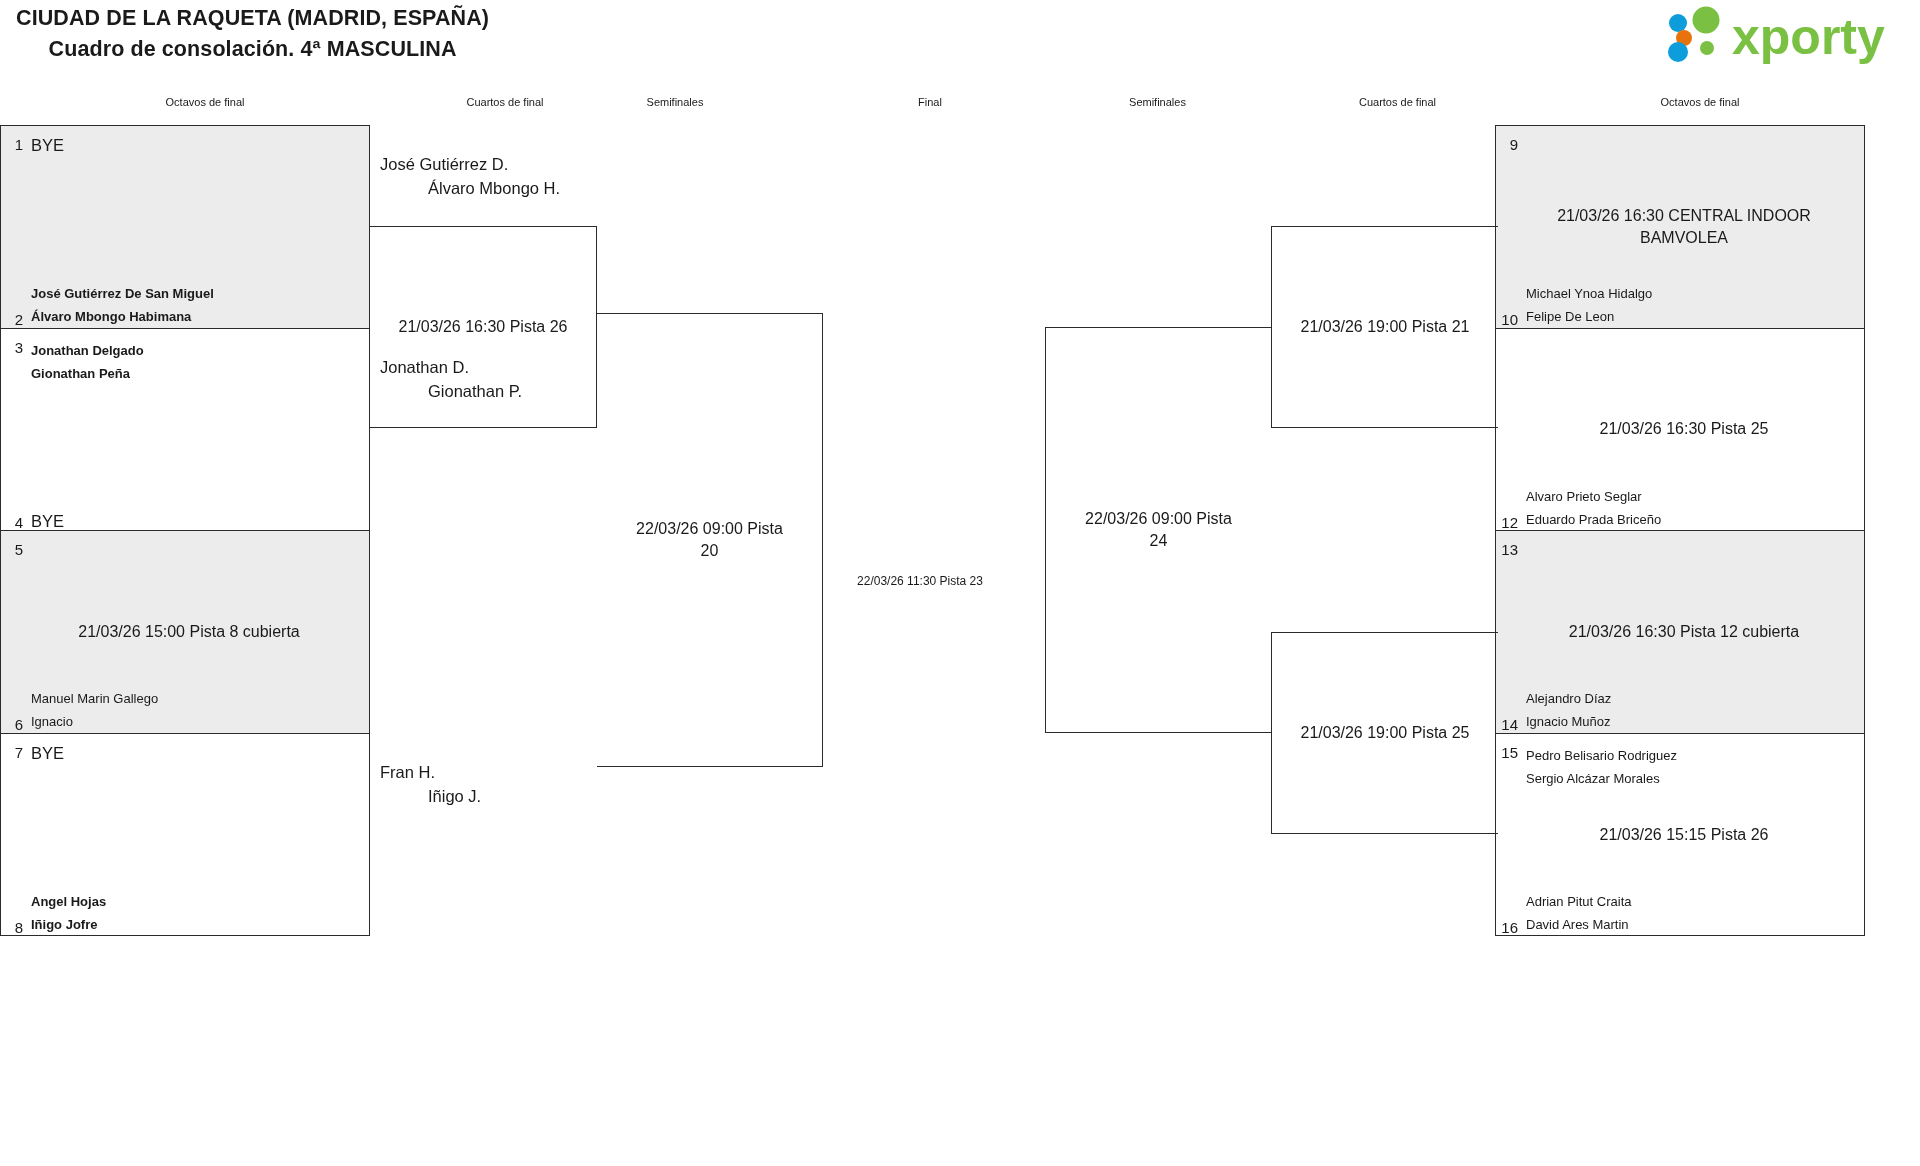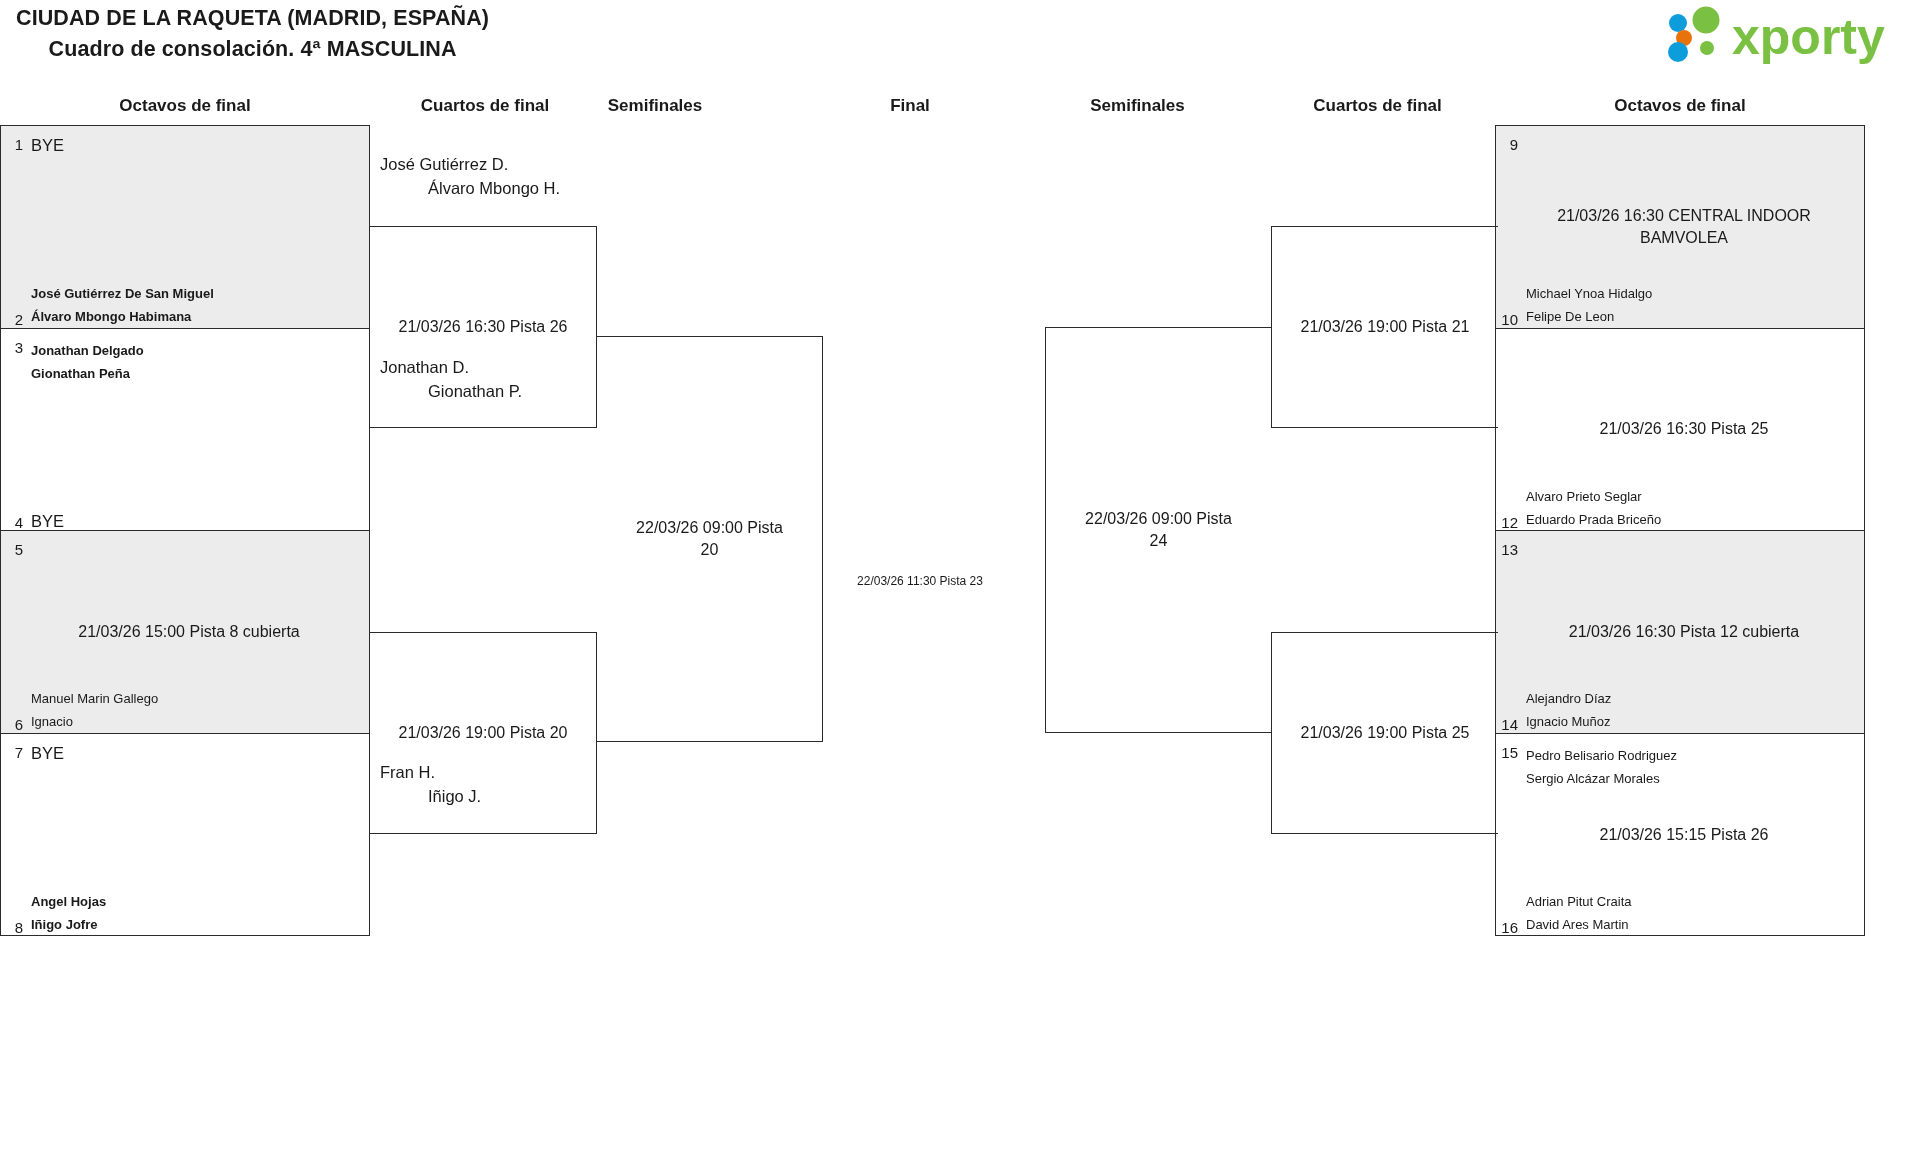--- a/index.html
+++ b/index.html
@@ -15,22 +15,23 @@
   #header{position:absolute;left:0;top:0;width:1920px;height:92px;}
   #title-block{position:absolute;left:16px;top:3px;text-align:center;}
   #title-line1{font-size:21.5px;font-weight:bold;letter-spacing:0.1px;line-height:31px;white-space:nowrap;}
   #title-line2{font-size:21.5px;font-weight:bold;letter-spacing:0.1px;line-height:31px;white-space:nowrap;}
   #logo{position:absolute;right:18px;top:6px;width:240px;height:58px;}
   #logo svg{display:block;}
 
   
   .round-head{
     position:absolute;top:96px;
-    font-size:17px;font-weight:bold;text-align:center;
+    font-size:11px;font-weight:normal;text-align:center;
     white-space:nowrap;
+    padding-left:20px;
   }
 
   
   #bracket{position:absolute;left:0;top:0;width:1920px;height:1166px;}
 
   
   .seed-col{position:absolute;top:125px;width:370px;height:811px;
             border:1px solid #2b2b2b;box-sizing:border-box;}
   #seed-col-left{left:0px;}
   #seed-col-right{left:1495px;}
@@ -208,38 +209,35 @@
       <div class="seed-team bot">
         <span class="seed-num">16</span>
         <span class="seed-names"><span class="n1">Adrian Pitut Craita</span><span class="n2">David Ares Martin</span></span>
       </div>
     </div>
   </div>
 
   <div class="mbox no-left" style="left:370px;top:226px;width:227px;height:202px;">
     <div class="mbox-label">21/03/26 16:30 Pista 26</div>
   </div>
-  <div class="mbox no-left" style="left:370px;top:632px;width:227px;height:202px;">
-    <div class="mbox-label">21/03/26 19:00 Pista 20</div>
-  </div>
 
   <div class="winner" style="left:380px;top:152px;">
     <span class="n1">José Gutiérrez D.</span>
     <span class="n2">Álvaro Mbongo H.</span>
   </div>
   <div class="winner" style="left:380px;top:355px;">
     <span class="n1">Jonathan D.</span>
     <span class="n2">Gionathan P.</span>
   </div>
   <div class="winner" style="left:380px;top:760px;">
     <span class="n1">Fran H.</span>
     <span class="n2">Iñigo J.</span>
   </div>
 
-  <div class="mbox no-left" style="left:597px;top:336px;width:226px;height:406px;">
+  <div class="mbox no-left" style="left:597px;top:313px;width:226px;height:454px;">
     <div class="mbox-label" style="left:28px;right:28px;">22/03/26 09:00 Pista 20</div>
   </div>
 
   <div class="free-label" style="left:820px;top:570px;width:200px;">22/03/26 11:30 Pista 23</div>
 
   <div class="mbox no-right" style="left:1045px;top:327px;width:226px;height:406px;">
     <div class="mbox-label" style="left:28px;right:28px;">22/03/26 09:00 Pista 24</div>
   </div>
 
   <div class="mbox no-right" style="left:1271px;top:226px;width:227px;height:202px;">

